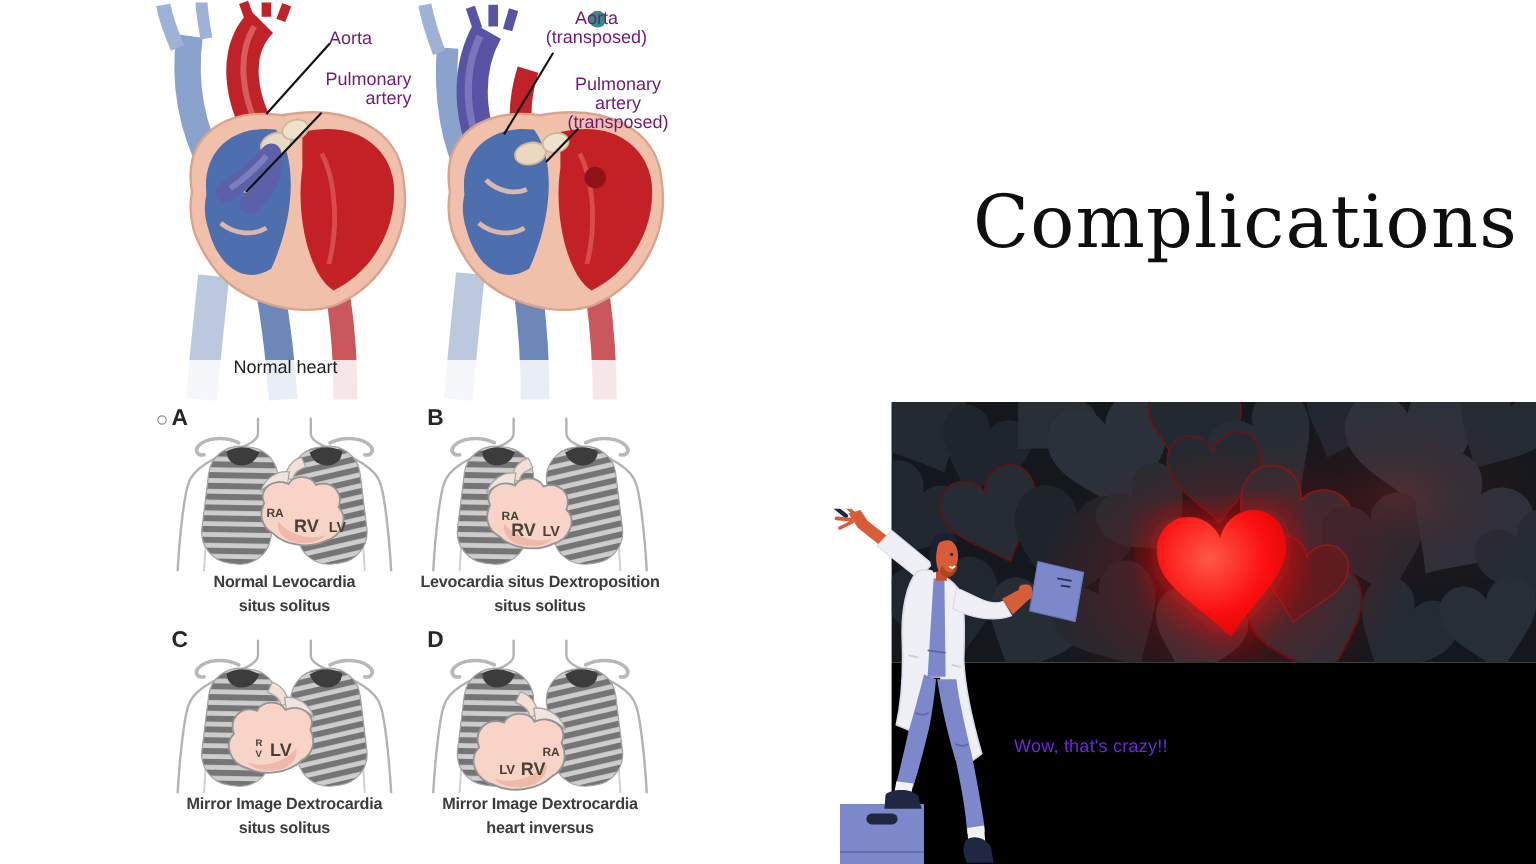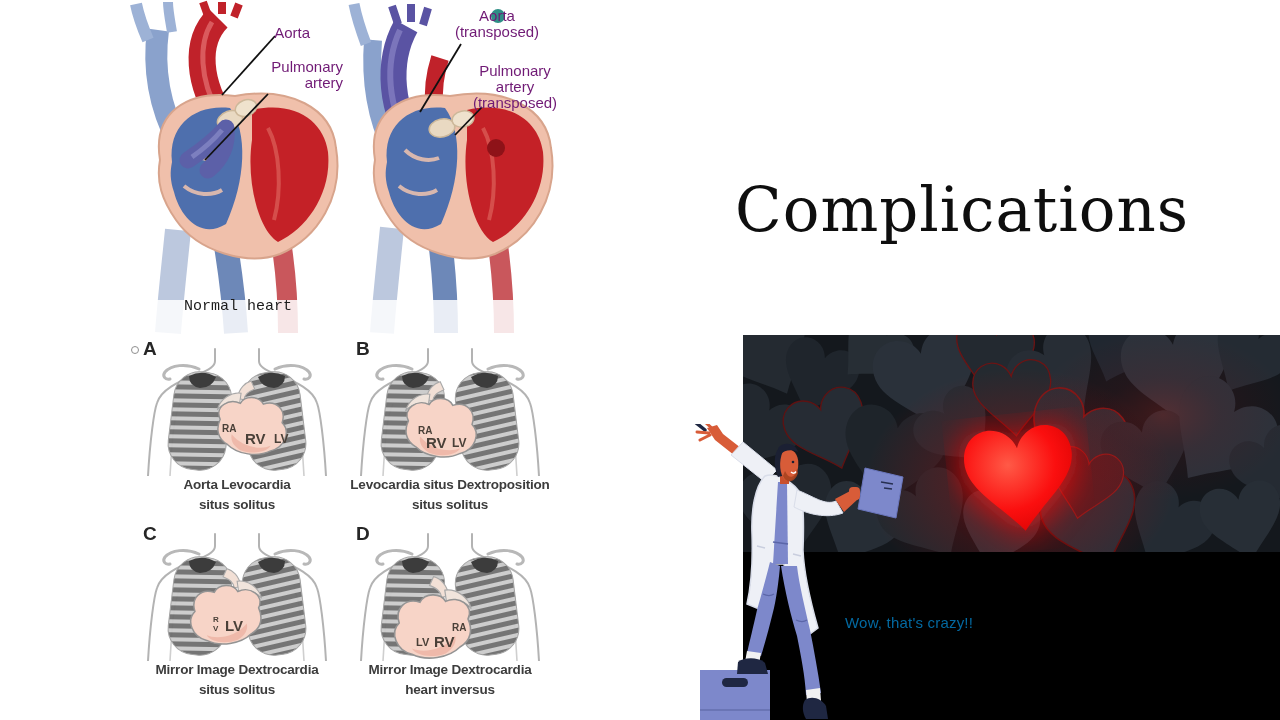--- a/index.html
+++ b/index.html
@@ -3,36 +3,36 @@
 <meta charset="utf-8">
 <style>
   html,body{margin:0;padding:0;background:#ffffff;}
   .slide{position:relative;width:1280px;height:720px;background:#ffffff;overflow:hidden;
          font-family:"Liberation Sans", sans-serif;}
   .abs{position:absolute;}
 
   
   .tga{left:130px;top:0;width:435px;height:335px;}
   .tga-label{color:#701a75;font-size:15px;line-height:16px;}
-  .cap{color:#1d1d1d;font-size:15px;line-height:19px;text-align:center;font-family:Liberation Mono, monospace;}
+  .cap{color:#1d1d1d;font-size:15px;line-height:19px;text-align:center;}
 
   
   .panel{width:200px;height:190px;}
   .panel-letter{left:6px;top:0;font-size:19px;font-weight:bold;color:#262626;}
   .pcap{left:-8px;width:216px;text-align:center;color:#3c3c3c;font-weight:bold;
         font-size:13.5px;line-height:15px;letter-spacing:-0.2px;}
   .hl{position:absolute;color:#4a4038;font-weight:bold;}
   .circle-mark{left:131px;top:346px;width:6px;height:6px;border:1.5px solid #8f8f8f;border-radius:50%;}
 
   
-  .title{left:735px;top:150px;width:530px;text-align:left;
-         font-family:"DejaVu Serif", serif;font-size:61px;color:#0e0e0e;letter-spacing:1px;margin-top:24px;}
+  .title{left:735px;top:150px;width:530px;text-align:right;
+         font-family:"DejaVu Serif", serif;font-size:61px;color:#0e0e0e;letter-spacing:1px;}
   .hearts-img{left:743px;top:335px;width:537px;height:217px;background:#14181d;overflow:hidden;}
   .black-panel{left:743px;top:552px;width:537px;height:168px;background:#000000;}
-  .quote{left:845px;top:614px;font-size:15px;color:#0369a1;letter-spacing:.2px;}
+  .quote{left:845px;top:614px;font-size:15px;color:#6d28d9;letter-spacing:.2px;}
   .doctor{left:693px;top:424px;width:218px;height:296px;z-index:5;}
 </style>
 </head>
 <body>
 
 <div class="slide">
 
   <svg width="0" height="0" style="position:absolute">
     <defs>
       <pattern id="ribs" width="12" height="9" patternUnits="userSpaceOnUse" patternTransform="rotate(-6)">
@@ -155,21 +155,21 @@
 
   <div class="abs panel" style="left:137px;top:338px">
     <div class="abs panel-letter">A</div>
     <svg class="abs" style="left:0;top:8px" width="200" height="130" viewBox="0 0 200 130">
       <use href="#chestBase"></use>
         <use href="#xheart" transform="translate(112,84) scale(0.72)"></use>
     </svg>
     <span class="hl" style="left:85px;top:85px;font-size:10px">RA</span>
     <span class="hl" style="left:108px;top:92px;font-size:15px">RV</span>
     <span class="hl" style="left:137px;top:94px;font-size:12px">LV</span>
-    <div class="abs pcap" style="top:139px">Aorta Levocardia</div>
+    <div class="abs pcap" style="top:139px">Normal Levocardia</div>
     <div class="abs pcap" style="top:159px">situs solitus</div>
   </div>
 
   <div class="abs panel" style="left:350px;top:338px">
     <div class="abs panel-letter">B</div>
     <svg class="abs" style="left:0;top:8px" width="200" height="130" viewBox="0 0 200 130">
       <use href="#chestBase"></use>
         <use href="#xheart" transform="translate(88,86) scale(0.74)"></use>
     </svg>
     <span class="hl" style="left:68px;top:87px;font-size:10px">RA</span>

